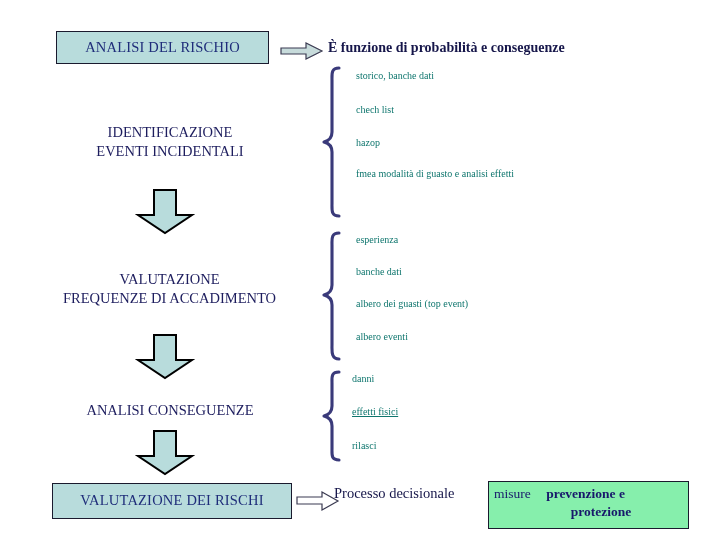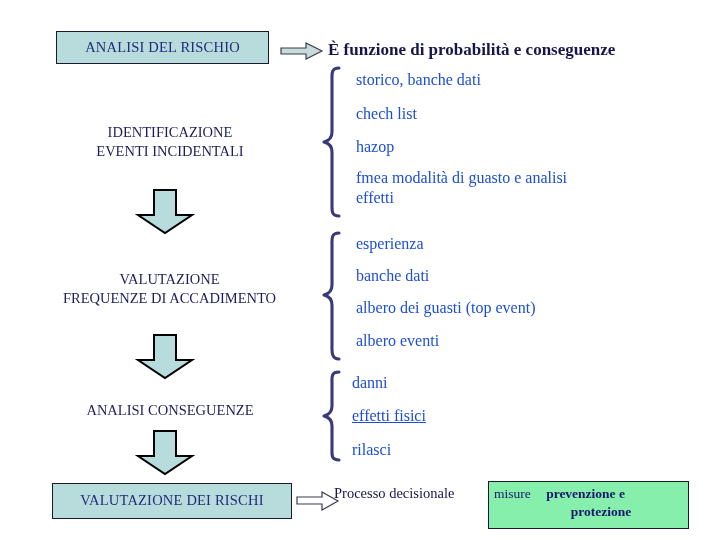--- a/index.html
+++ b/index.html
@@ -43,30 +43,30 @@
   .stage-label {
     color: #1d1d5e;
     font-size: 14.5px;
     line-height: 1.30;
     text-align: center;
     white-space: nowrap;
   }
 
   
   .method {
-    color: #1d4ed8;
-    font-size: 16px;
+    color: #0f766e;
+    font-size: 10px;
     line-height: 1.25;
     white-space: nowrap;
   }
   .method.wrap { white-space: normal; }
 
   .headline {
     color: #16164a;
-    font-size: 17px;
+    font-size: 14px;
     font-weight: bold;
     white-space: nowrap;
   }
 
   .plain-text {
     color: #16164a;
     font-size: 14.5px;
     white-space: nowrap;
   }
 

